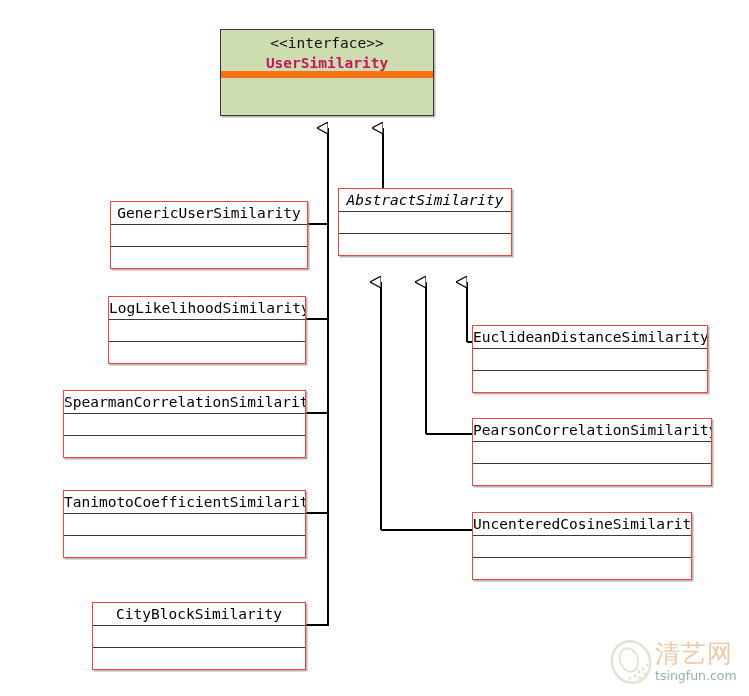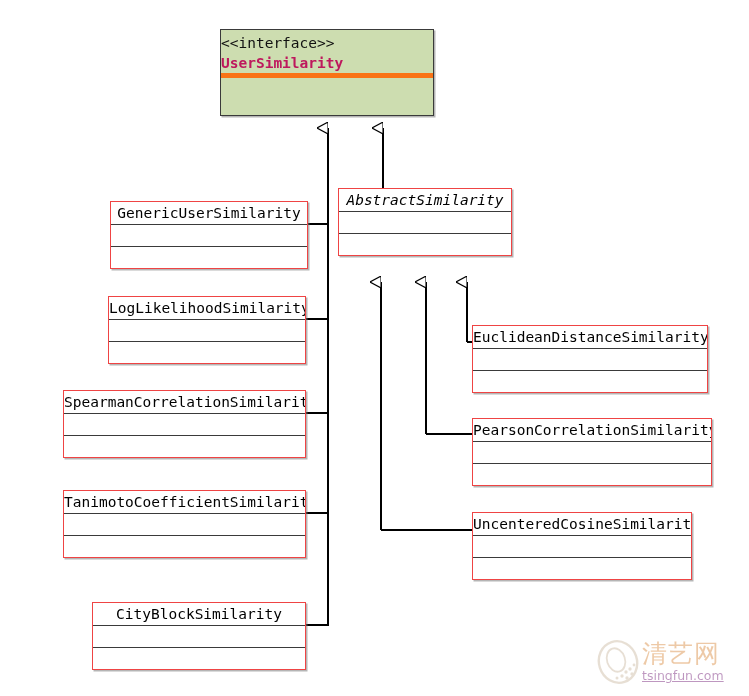--- a/index.html
+++ b/index.html
@@ -61,21 +61,22 @@
   
   .uml-interface {
     position: absolute;
     box-sizing: border-box;
     border: 1px solid #3a3a3a;
     background: #cdddb0;
     box-shadow: 1.5px 1.5px 0 0 rgba(120,120,120,0.55);
   }
   .uml-interface .head {
     box-sizing: border-box;
-    border-bottom: 5px solid #f97316;
+    border-bottom: 7px solid #f97316;
+    text-align: center;
     padding-top: 3px;
   }
   .uml-interface .stereotype {
     font-size: 14.5px;
     line-height: 20px;
     color: #111111;
   }
   .uml-interface .iname {
     font-size: 14.5px;
     line-height: 21px;
@@ -89,21 +90,21 @@
   .uml-interface .op {
     font-size: 14px;
     line-height: 21px;
     font-style: italic;
     color: #4a4a4a;
     white-space: nowrap;
   }
   
   #watermark {
     position: absolute;
-    right: 21px;
+    right: 8px;
     bottom: 6px;
     width: 132px;
     height: 52px;
     opacity: 0.45;
     pointer-events: none;
   }
   #watermark .wm-cn {
     position: absolute;
     left: 46px;
     top: 2px;
@@ -113,24 +114,23 @@
     font-family: "DejaVu Sans", sans-serif;
     letter-spacing: 1px;
     white-space: nowrap;
   }
   #watermark .wm-url {
     position: absolute;
     left: 46px;
     top: 31px;
     font-size: 12.5px;
     line-height: 14px;
-    color: #701a75;
+    color: #14532d;
     font-family: "DejaVu Sans", sans-serif;
     white-space: nowrap;
-    text-decoration: underline;
   }
 </style>
 </head>
 <body>
 
 <div id="diagram">
 
   <svg id="edges" viewBox="0 0 749 696" width="749" height="696">
     <defs>
       <marker id="hollow-tri" viewBox="0 0 12 11" refX="6" refY="11" markerWidth="12" markerHeight="11" orient="auto-start-reverse" markerUnits="userSpaceOnUse">

